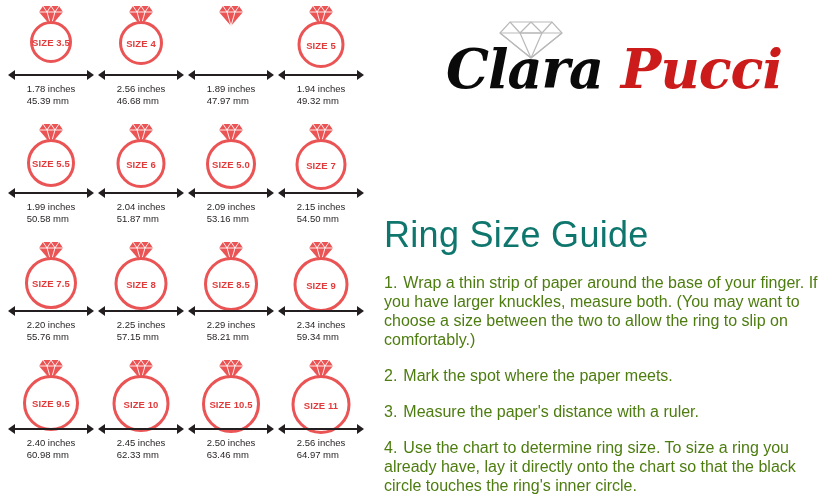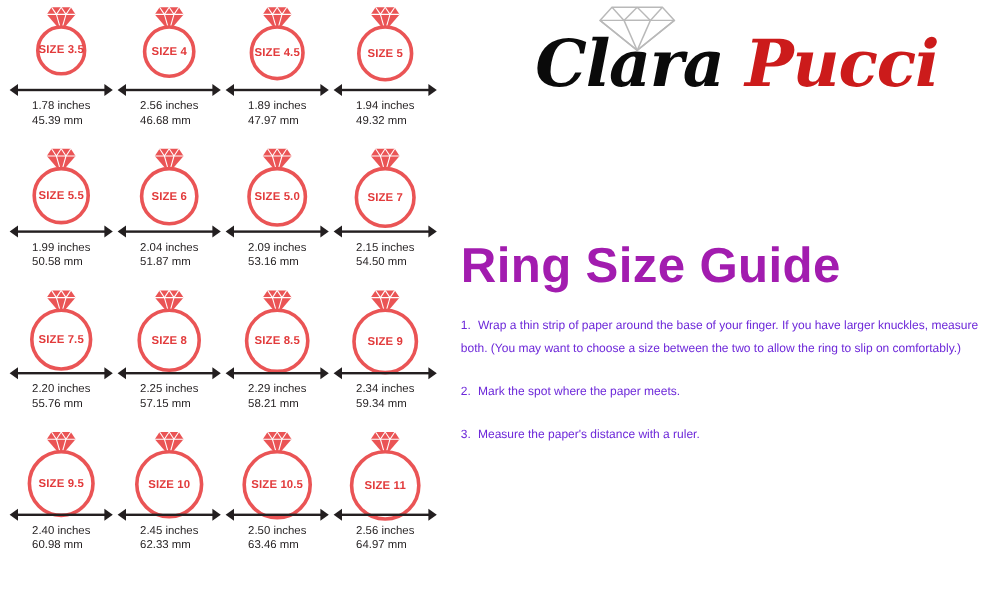--- a/index.html
+++ b/index.html
@@ -109,21 +109,21 @@
     margin-top: 2px;
   }
 
   
   #right {
     position: absolute;
     left: 368px;
     top: 0;
     width: 471px;
     height: 501px;
-    padding: 0 16px 0 8px;
+    padding: 16px 16px 0 8px;
   }
   #logo {
     position: relative;
     height: 120px;
   }
   #logo-diamond {
     position: absolute;
     left: 122px;
     top: 4px;
     width: 66px;
@@ -141,31 +141,31 @@
     font-size: 54px;
     line-height: 62px;
     white-space: nowrap;
     letter-spacing: -1px;
   }
   #logo-text .first { color: #0a0a0a; }
   #logo-text .second { color: #cc1b1b; }
 
   #guide-title {
     margin: 78px 0 0 8px;
-    font-size: 41px;
-    font-weight: 700;
+    font-size: 36px;
+    font-weight: 400;
     letter-spacing: 0.3px;
-    color: #a21caf;
+    color: #0f766e;
   }
   .step {
     margin: 17px 0 0 8px;
     width: 440px;
-    font-size: 10px;
+    font-size: 16px;
     line-height: 19px;
-    color: #6d28d9;
+    color: #4d7c0f;
   }
   .step .num { margin-right: 6px; }
 </style>
 </head>
 <body>
 
 <div id="page">
 
   <div id="chart">
       <div class="chart-row">
@@ -232,23 +232,20 @@
                 <g stroke="#ffffff" stroke-width="0.9" fill="none">
                   <line x1="1" y1="7" x2="25" y2="7"></line>
                   <line x1="5" y1="1" x2="9" y2="7"></line>
                   <line x1="21" y1="1" x2="17" y2="7"></line>
                   <line x1="9" y1="7" x2="13" y2="21"></line>
                   <line x1="17" y1="7" x2="13" y2="21"></line>
                   <line x1="9" y1="7" x2="13" y2="1"></line>
                   <line x1="17" y1="7" x2="13" y2="1"></line>
                 </g>
               </svg></span>
-            <div class="ring-band" style="width:46px;height:46px;">
-              <span class="ring-inner-label">SIZE 4.5</span>
-            </div>
           </div>
           <div class="arrow-wrap">
             <span class="arrow-head left"></span>
             <span class="arrow-line"></span>
             <span class="arrow-head right"></span>
           </div>
           <div class="meas">
             <div>1.89 inches</div>
             <div>47.97 mm</div>
           </div>
@@ -651,15 +648,16 @@
         <span class="second">Pucci</span>
       </div>
     </div>
 
     <h1 id="guide-title">Ring Size Guide</h1>
 
     <div id="steps">
         <p class="step"><span class="num">1.</span><span>Wrap a thin strip of paper around the base of your finger. If you have larger knuckles, measure both. (You may want to choose a size between the two to allow the ring to slip on comfortably.)</span></p>
         <p class="step"><span class="num">2.</span><span>Mark the spot where the paper meets.</span></p>
         <p class="step"><span class="num">3.</span><span>Measure the paper's distance with a ruler.</span></p>
+        <p class="step"><span class="num">4.</span><span>Use the chart to determine ring size. To size a ring you already have, lay it directly onto the chart so that the black circle touches the ring's inner circle.</span></p>
       </div>
   </div>
 </div>
 
 </body></html>

